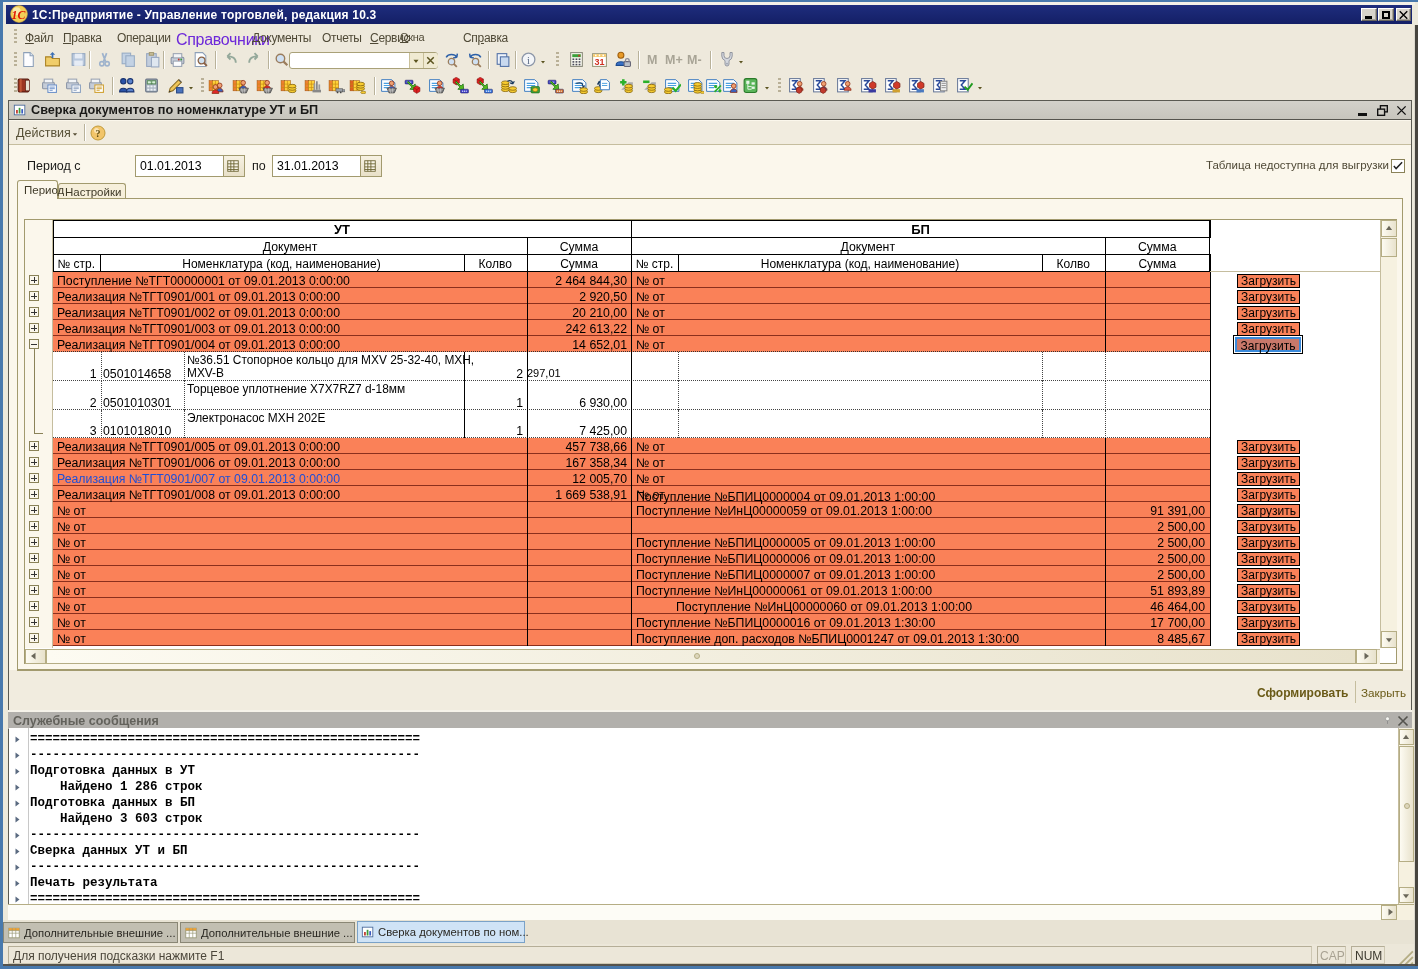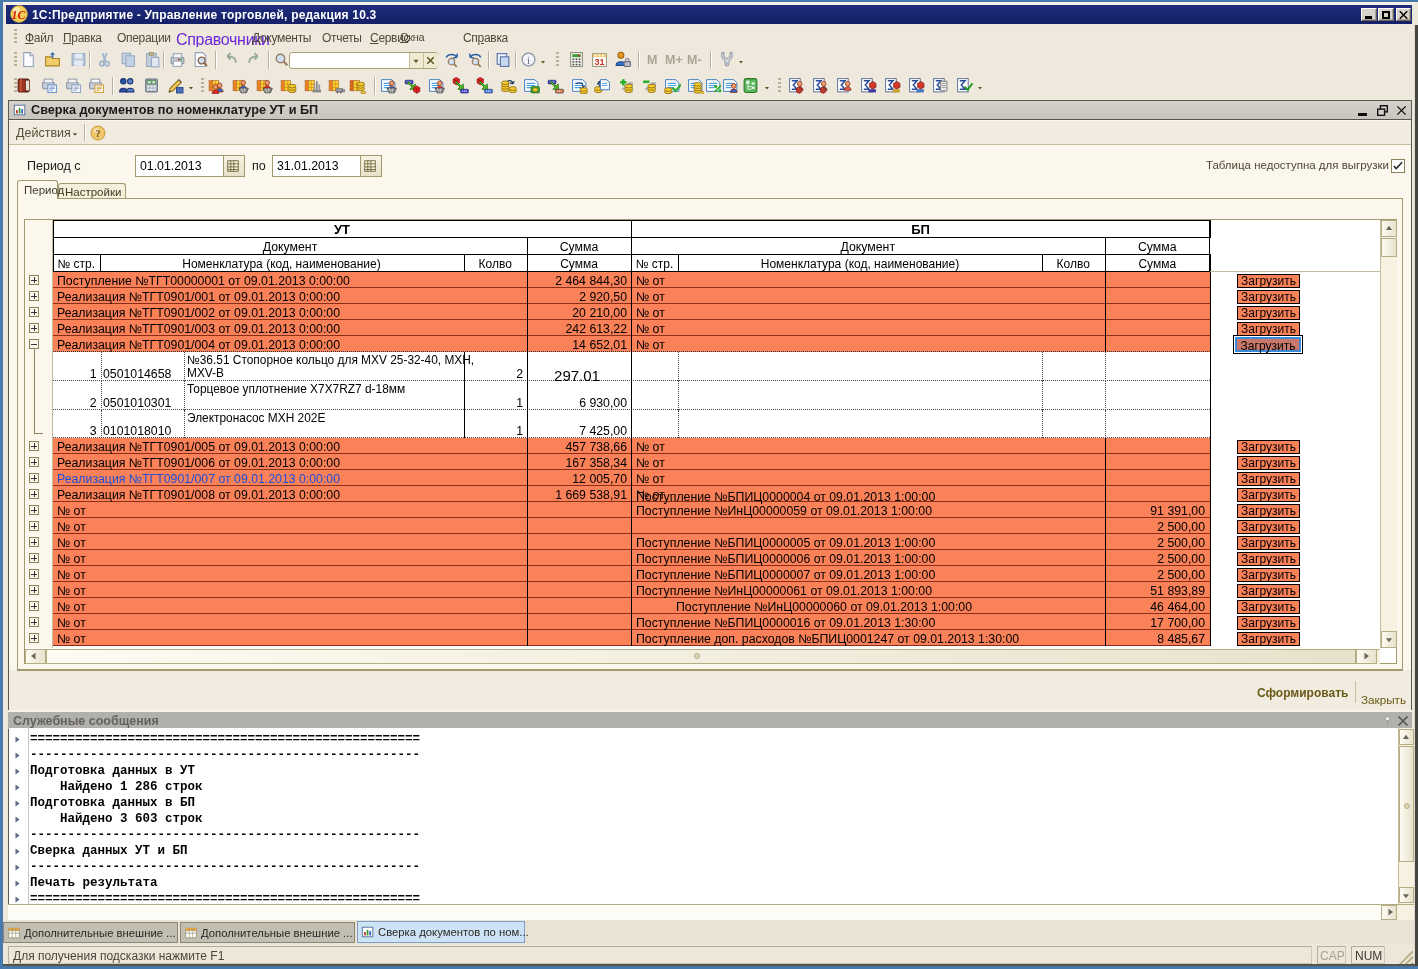--- a/index.html
+++ b/index.html
@@ -623,21 +623,21 @@
 <div style="position:absolute;left:29px;top:339px;width:10px;height:10px;background:#fbf7ec;border:1px solid #8a8258;"></div>
 <div style="position:absolute;left:31px;top:343.5px;width:6px;height:1px;background:#333;"></div>
 <div style="position:absolute;left:1233px;top:335.0px;width:70px;height:19px;background:#fff;border:1px solid #000;"></div>
 <div style="position:absolute;left:1235px;top:337.0px;width:66px;height:15px;border:2px solid #3a8adb;background:#c8786a;"></div>
 <div style="position:absolute;left:1237px;top:338.5px;white-space:nowrap;width:62px;text-align:center;font-size:12px;color:#000;">Загрузить</div>
 <div style="position:absolute;left:53px;top:352px;width:1157px;height:29px;background:#fff;border-bottom:1px dotted #444;"></div>
 <div style="position:absolute;left:53px;top:367px;white-space:nowrap;width:43.5px;text-align:right;font-size:12.3px;color:#000;">1</div>
 <div style="position:absolute;left:103px;top:367px;white-space:nowrap;font-size:12.3px;color:#000;">0501014658</div>
 <div style="position:absolute;left:187px;top:353.5px;white-space:nowrap;font-size:11.9px;color:#000;line-height:13.2px;">№36.51 Стопорное кольцо для MXV 25-32-40, MXH,<br>MXV-B</div>
 <div style="position:absolute;left:463.5px;top:367px;white-space:nowrap;width:59.5px;text-align:right;font-size:12.3px;color:#000;">2</div>
-<div style="position:absolute;left:527px;top:367px;white-space:nowrap;width:100px;text-align:center;font-size:15px;color:#000;">297,01</div>
+<div style="position:absolute;left:527px;top:367px;white-space:nowrap;width:100px;text-align:left;font-size:11px;color:#000;">297,01</div>
 <div style="position:absolute;left:101px;top:352px;width:1px;height:29px;border-left:1px dotted #444;background:transparent;"></div>
 <div style="position:absolute;left:184px;top:352px;width:1px;height:29px;border-left:1px dotted #444;background:transparent;"></div>
 <div style="position:absolute;left:463.5px;top:352px;width:1px;height:29px;background:#000;"></div>
 <div style="position:absolute;left:527px;top:352px;width:1px;height:29px;background:#000;"></div>
 <div style="position:absolute;left:631px;top:352px;width:1px;height:29px;background:#000;"></div>
 <div style="position:absolute;left:678px;top:352px;width:1px;height:29px;border-left:1px dotted #444;background:transparent;"></div>
 <div style="position:absolute;left:1042px;top:352px;width:1px;height:29px;border-left:1px dotted #444;background:transparent;"></div>
 <div style="position:absolute;left:1104.5px;top:352px;width:1px;height:29px;border-left:1px dotted #444;background:transparent;"></div>
 <div style="position:absolute;left:1210px;top:352px;width:1px;height:29px;background:#000;"></div>
 <div style="position:absolute;left:53px;top:381px;width:1157px;height:29px;background:#fff;border-bottom:1px dotted #444;"></div>
@@ -860,21 +860,21 @@
 <div style="position:absolute;left:46px;top:649px;width:1310px;height:15px;background:linear-gradient(90deg,#fdfbf2,#e8e2cc);border:1px solid #b5ad84;"></div>
 <div style="position:absolute;left:694px;top:653px;width:6px;height:6px;background:#ddd6bc;border:1px solid #b5ad84;border-radius:50%;"></div>
 <div style="position:absolute;left:1356px;top:649px;width:21px;height:15px;background:linear-gradient(90deg,#fdfbf2,#e8e2cc);border:1px solid #b5ad84;"></div>
 <svg style="position:absolute;left:1360px;top:650px;" width="12" height="12" viewBox="0 0 16 16">
     <path d="M12 8 l-6-4.5 v9z" fill="#6a675a"></path>
   </svg>
 <div style="position:absolute;left:9px;top:670px;width:1402px;height:41px;background:#f1ecdf;"></div>
 <div style="position:absolute;left:17px;top:670px;width:1386px;height:1px;background:#a29a6e;"></div>
 <div style="position:absolute;left:1257px;top:686px;white-space:nowrap;font-size:12px;font-weight:bold;color:#6a5a17;">Сформировать</div>
 <div style="position:absolute;left:1355px;top:681px;width:1px;height:22px;background:#c5bd9e;"></div>
-<div style="position:absolute;left:1361px;top:686px;white-space:nowrap;font-size:11.7px;color:#6a5a17;margin-top:7px;">Закрыть</div>
+<div style="position:absolute;left:1361px;top:686px;white-space:nowrap;font-size:11.7px;color:#6a5a17;">Закрыть</div>
 <div style="position:absolute;left:8px;top:711px;width:1404px;height:258px;background:#fff;border-left:1px solid #5a5a52;border-right:1px solid #5a5a52;"></div>
 <div style="position:absolute;left:8px;top:710px;width:1404px;height:2px;background:#f6f3ea;"></div>
 <div style="position:absolute;left:8px;top:712px;width:1404px;height:17px;background:#b2b0ac;"></div>
 <div style="position:absolute;left:13px;top:713.5px;white-space:nowrap;font-size:12.5px;font-weight:bold;color:#63625c;">Служебные сообщения</div>
 <svg style="position:absolute;left:1383px;top:714px;" width="9" height="13" viewBox="0 0 16 16">
     <circle cx="8" cy="5" r="3.5" fill="#f5f5f0" stroke="#888"></circle>
     <path d="M8 8 v6" stroke="#888" stroke-width="1.5"></path>
   </svg>
 <svg style="position:absolute;left:1397px;top:715px;" width="12" height="12" viewBox="0 0 16 16">
     <path d="M2 2 L14 14 M14 2 L2 14" stroke="#55544e" stroke-width="2.2"></path>

